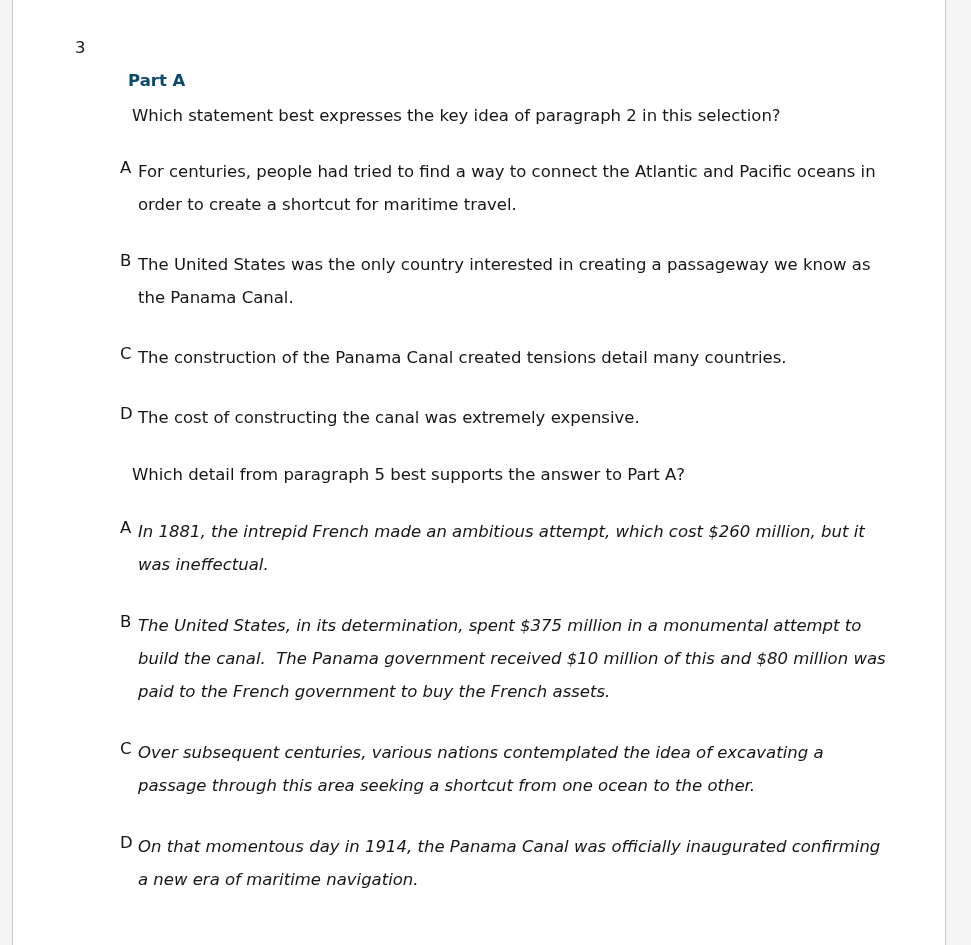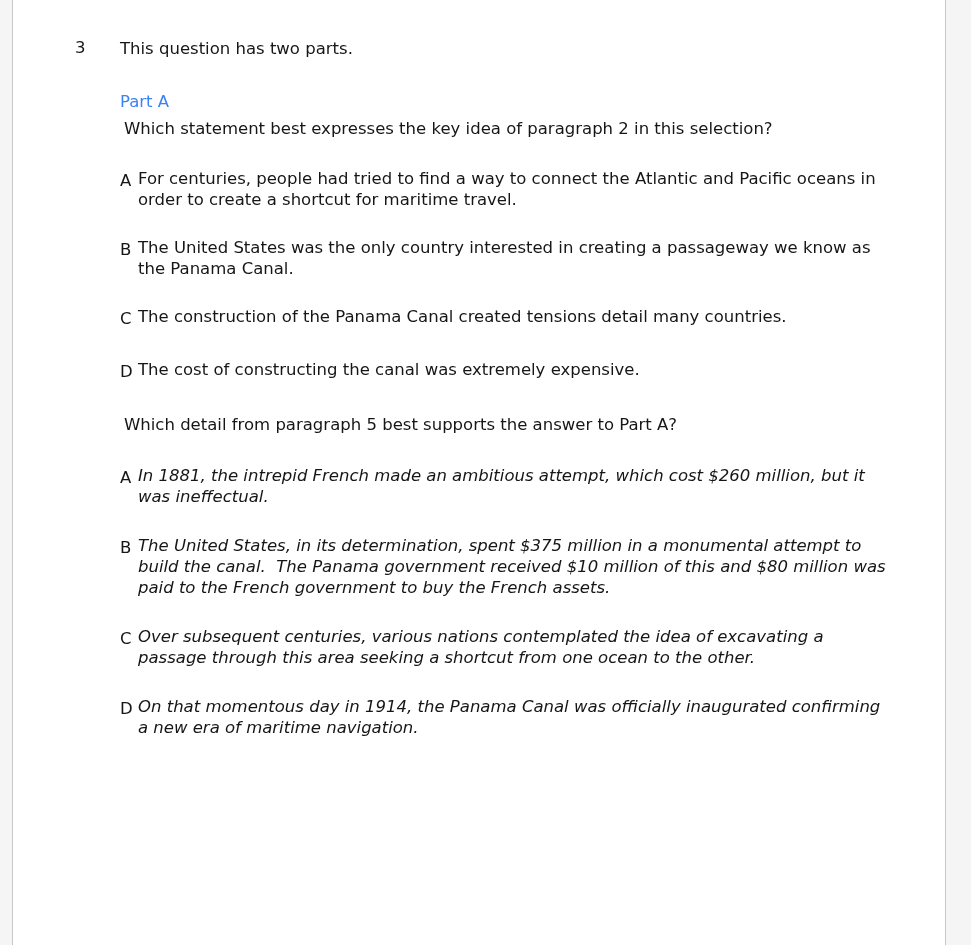--- a/index.html
+++ b/index.html
@@ -51,30 +51,30 @@
     font-size: 16.5px;
     color: #161616;
     line-height: 21px;
     margin: 0 0 0 0;
   }
   .part-group {
     margin-top: 31px;
   }
   .part-heading {
     font-size: 16.5px;
-    font-weight: normal;
-    color: #3b82f6;
+    font-weight: bold;
+    color: #0c4a6e;
     line-height: 23px;
-    margin: 0;
+    margin: 8px;
   }
   .part-prompt {
     font-size: 16.5px;
     color: #161616;
     line-height: 24px;
-    margin: 4px;
+    margin: 12px;
   }
   .options {
     margin: 0;
     padding: 0;
     list-style: none;
   }
   .option-row {
     display: flex;
     align-items: flex-start;
     margin-top: 27px;
@@ -83,41 +83,40 @@
     flex: 0 0 auto;
     width: 18px;
     font-size: 16.5px;
     color: #161616;
     line-height: 25.5px;
   }
   .option-text {
     flex: 1 1 auto;
     font-size: 16.5px;
     color: #161616;
-    line-height: 21px;
+    line-height: 33px;
     white-space: pre-wrap;
   }
   .part-b .option-text {
     font-style: italic;
   }
   .part-b .option-row {
     margin-top: 28px;
   }
   .part-b.part-group {
     margin-top: 29px;
   }
 </style>
 </head>
 <body>
 
 <div class="page-sheet">
   <div class="question-block">
     <div class="q-number">3</div>
     <div class="q-body">
-      <p class="intro-line">This question has two parts.</p>
 
       <div class="part-group part-a">
         <p class="part-heading">Part A</p>
         <p class="part-prompt">Which statement best expresses the key idea of paragraph 2 in this selection?</p>
         <ul class="options">
           <li class="option-row">
             <span class="option-letter">A</span>
             <span class="option-text">For centuries, people had tried to find a way to connect the Atlantic and Pacific oceans in order to create a shortcut for maritime travel.</span>
           </li>
           <li class="option-row">

